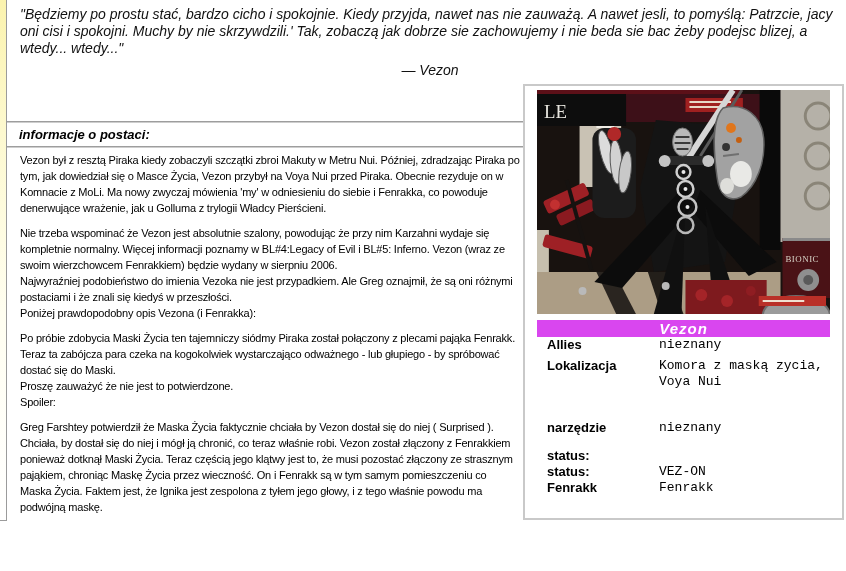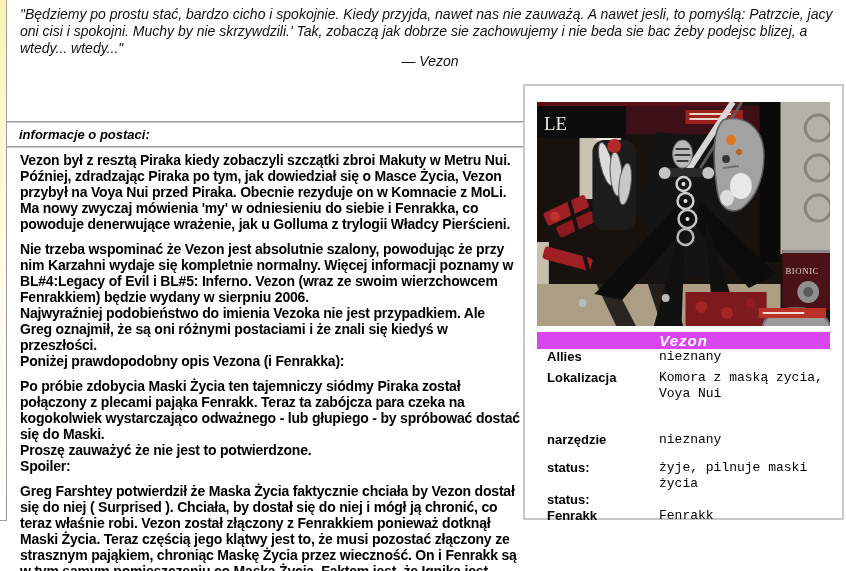--- a/index.html
+++ b/index.html
@@ -7,38 +7,38 @@
         font-family:"Liberation Sans","DejaVu Sans",sans-serif;color:#000;}
 
   
   #left-rail{position:absolute;left:0;top:0;width:6px;height:520px;
       background:linear-gradient(to bottom,#fbf3ae 0%,#fdf9cf 25%,#fffef0 60%,#ffffff 100%);
       border-right:1px solid #9b9b9b;border-bottom:1px solid #9b9b9b;}
 
   
   #quote{position:absolute;left:20px;top:6px;width:820px;font-style:italic;
          font-size:14px;line-height:17px;color:#111;}
-  #quote-attribution{position:absolute;left:0;top:47px;width:820px;text-align:center;
+  #quote-attribution{position:absolute;left:0;top:56px;width:820px;text-align:center;
          font-size:14px;color:#111;}
 
   
   #section-band{position:absolute;left:7px;top:121px;width:517px;border-radius:10px;}
   .rule{height:2px;background:linear-gradient(#858585,#e6e6e6);}
   #section-label{font-weight:bold;font-style:italic;font-size:13px;line-height:23px;
                  padding-left:12px;color:#000;}
 
   
   #article{position:absolute;left:20px;top:152px;width:500px;}
-  #article p{margin:0 0 9px 0;font-weight:bold;font-size:14px;line-height:16px;
+  #article p{margin:0 0 9px 0;font-weight:normal;font-size:11px;line-height:16px;
              letter-spacing:-0.2px;white-space:pre-line;color:#000;}
 
   
   #infobox{position:absolute;left:523px;top:84px;width:321px;height:436px;
            box-sizing:border-box;border:2px solid #c9c9c9;background:#fff;
-           padding:16px 12px 0 12px;}
+           padding:4px 12px 0 12px;}
   #photo-wrap{width:293px;height:224px;overflow:hidden;}
   #photo-wrap svg{display:block;}
   #infobox-caption{margin-top:6px;height:17px;background:#d946ef;color:#ffffff;
       font-weight:bold;font-style:italic;font-size:15px;line-height:17px;
       text-align:center;letter-spacing:1px;}
   .ib-row{display:flex;align-items:flex-start;font-size:13px;line-height:16px;}
   .ib-label{width:100px;font-weight:bold;padding-left:10px;flex:none;}
   .ib-value{flex:1;padding-left:12px;font-family:Liberation Mono, monospace;}
   .ib-row:nth-of-type(1){margin-top:13px;}
   .ib-row:nth-of-type(2){margin-top:10px;}
@@ -186,24 +186,24 @@
     <div class="ib-row">
       <span class="ib-label">Lokalizacja</span>
       <span class="ib-value">Komora z maską zycia, Voya Nui</span>
     </div>
     <div class="ib-row">
       <span class="ib-label">narzędzie</span>
       <span class="ib-value">nieznany</span>
     </div>
     <div class="ib-row">
       <span class="ib-label">status:</span>
-      <span class="ib-value">żyje, pilnuje maski życia</span>
     </div>
     <div class="ib-row">
       <span class="ib-label">status:</span>
+      <span class="ib-value">VEZ-ON</span>
     </div>
     <div class="ib-row">
       <span class="ib-label">Fenrakk</span>
       <span class="ib-value">Fenrakk</span>
     </div>
   </div>
 
 </div>
 
 </body></html>

